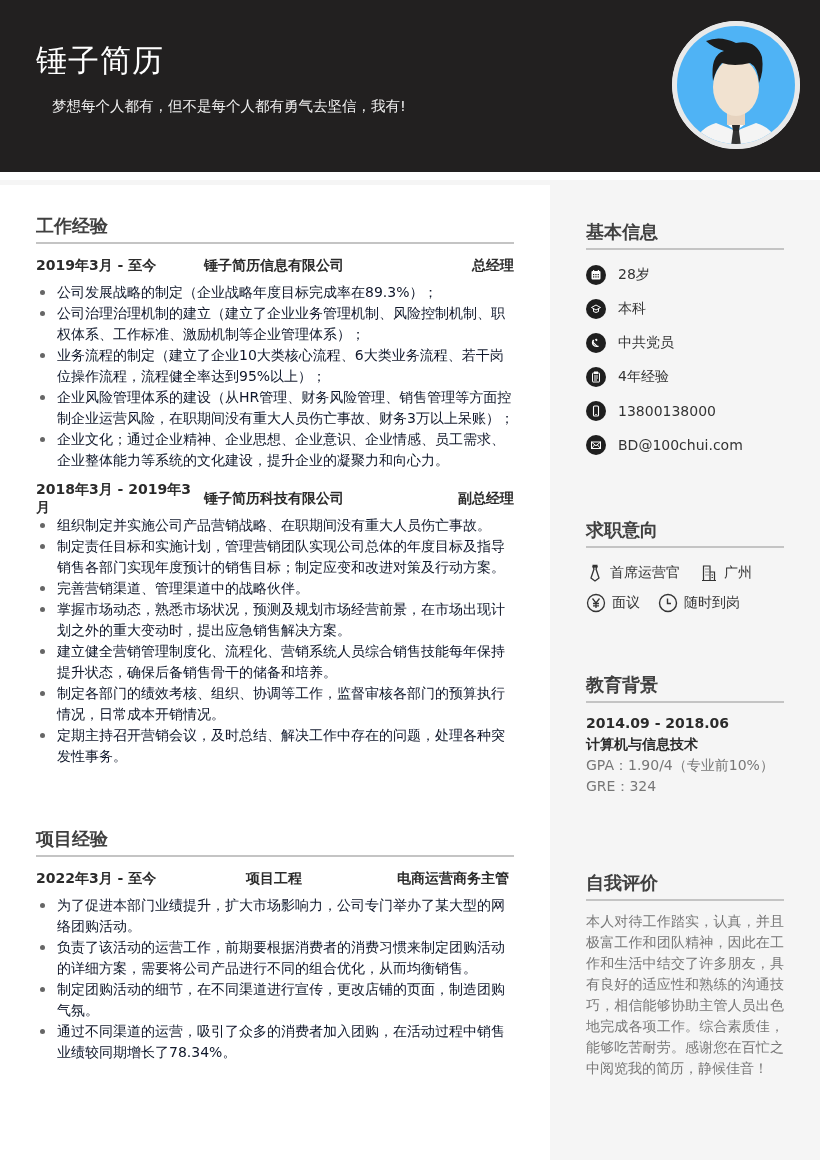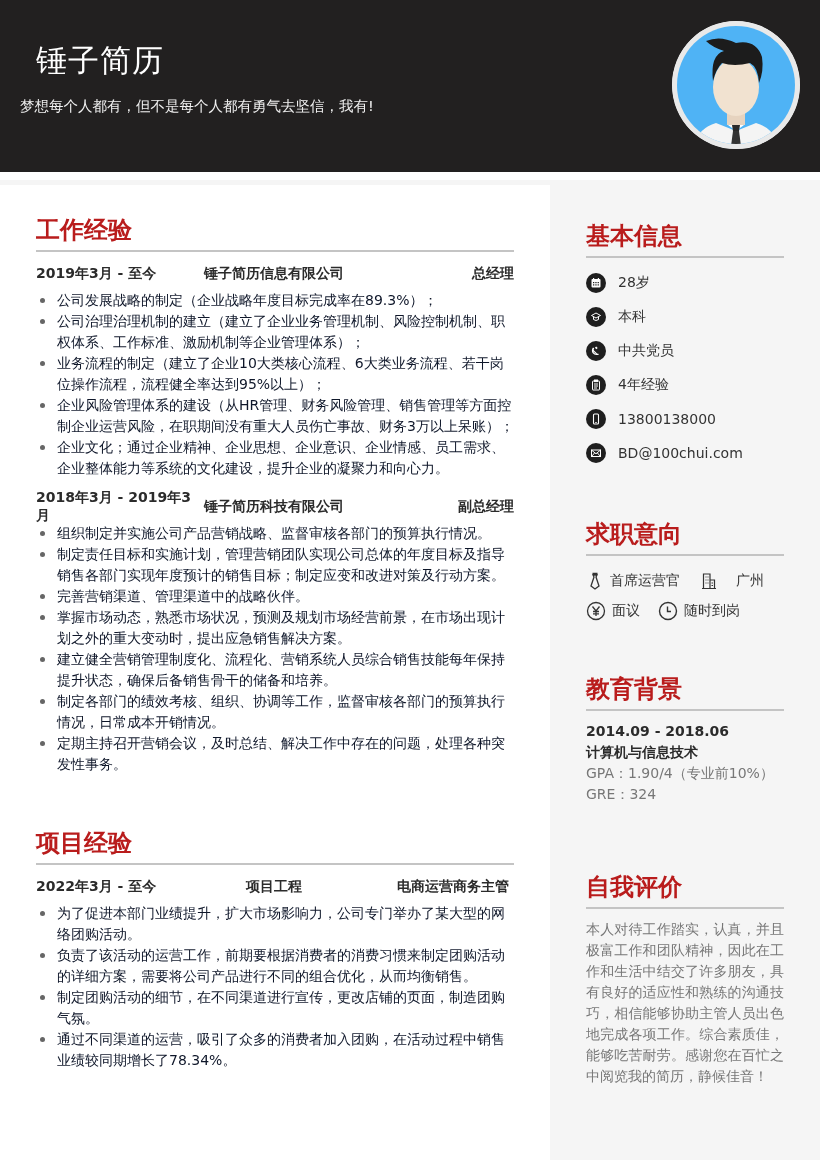--- a/index.html
+++ b/index.html
@@ -1,29 +1,29 @@
 <!DOCTYPE html>
 <html><head>
 <meta charset="utf-8">
 <style>
   * { box-sizing: border-box; margin: 0; padding: 0; }
   html, body { width: 820px; height: 1160px; overflow: hidden; background: #ffffff; }
   body { font-family: "DejaVu Sans", "Liberation Sans", sans-serif; color: #333; position: relative; }
 
   .header { position: absolute; left: 0; top: 0; width: 820px; height: 172px; background: #222020; }
   .header .name { position: absolute; left: 36px; top: 40px; font-size: 31px; color: #ffffff; font-weight: normal; letter-spacing: 1px; }
-  .header .motto { position: absolute; left: 20px; top: 97px; font-size: 14.5px; color: #f0f0f0; }
+  .header .motto { position: absolute; left: 52px; top: 97px; font-size: 14.5px; color: #f0f0f0; }
   .avatar { position: absolute; left: 672px; top: 21px; width: 128px; height: 128px; border-radius: 50%; background: #e9e9e9; overflow: hidden; }
   .avatar svg { display: block; }
 
   .band { position: absolute; left: 0; top: 180px; width: 820px; height: 980px; background: #f5f5f5; }
   .main-card { position: absolute; left: 0; top: 185px; width: 550px; height: 975px; background: #ffffff; }
   .sidebar { position: absolute; left: 550px; top: 180px; width: 270px; height: 980px; background: #f5f5f5; }
 
-  .sec-title { font-size: 24px; font-weight: bold; color: #b91c1c; padding-bottom: 4px; border-bottom: 2px solid #c4c4c4; }
+  .sec-title { font-size: 18px; font-weight: bold; color: #404040; padding-bottom: 4px; border-bottom: 2px solid #c4c4c4; }
   .main-section { position: absolute; left: 36px; width: 478px; }
 
   .job-head { display: flex; font-size: 14px; font-weight: bold; color: #2b2b2b; margin-top: 12px; height: 20px; align-items: center; }
   .job-head .date { width: 168px; }
   .job-head .company { flex: 1; }
   .job-head .role { text-align: right; }
   .job-head.proj .date { width: 210px; }
   .job-head.proj .company { flex: 1; }
 
   ul.bullets { list-style: none; margin-top: 6px; }
@@ -89,21 +89,21 @@
     <li>企业风险管理体系的建设（从HR管理、财务风险管理、销售管理等方面控制企业运营风险，在职期间没有重大人员伤亡事故、财务3万以上呆账）；</li>
     <li>企业文化；通过企业精神、企业思想、企业意识、企业情感、员工需求、企业整体能力等系统的文化建设，提升企业的凝聚力和向心力。</li>
   </ul>
 
   <div class="job-head" style="margin-top:18px;">
     <span class="date">2018年3月 - 2019年3月</span>
     <span class="company">锤子简历科技有限公司</span>
     <span class="role">副总经理</span>
   </div>
   <ul class="bullets">
-    <li>组织制定并实施公司产品营销战略、监督审核各部门的预算执行情况。</li>
+    <li>组织制定并实施公司产品营销战略、在职期间没有重大人员伤亡事故。</li>
     <li>制定责任目标和实施计划，管理营销团队实现公司总体的年度目标及指导销售各部门实现年度预计的销售目标；制定应变和改进对策及行动方案。</li>
     <li>完善营销渠道、管理渠道中的战略伙伴。</li>
     <li>掌握市场动态，熟悉市场状况，预测及规划市场经营前景，在市场出现计划之外的重大变动时，提出应急销售解决方案。</li>
     <li>建立健全营销管理制度化、流程化、营销系统人员综合销售技能每年保持提升状态，确保后备销售骨干的储备和培养。</li>
     <li>制定各部门的绩效考核、组织、协调等工作，监督审核各部门的预算执行情况，日常成本开销情况。</li>
     <li>定期主持召开营销会议，及时总结、解决工作中存在的问题，处理各种突发性事务。</li>
   </ul>
 </div>
 
 <div class="main-section" style="top:827px;">
@@ -198,21 +198,21 @@
 <div class="side-section" style="top:518px;">
   <div class="sec-title">求职意向</div>
   <div style="margin-top:10px;">
     <div class="intent-row">
       <span class="intent-item">
         <svg width="18" height="18" viewBox="0 0 18 18" fill="none" stroke="#333" stroke-width="1.3">
             <path d="M6.5 1.5 L11.5 1.5 M7 3 L11 3 L10 5 L13 14 L9 17 L5 14 L8 5 Z"></path>
           </svg>
         <span>首席运营官</span>
       </span>
-      <span class="intent-item" style="margin-left:6px;gap:12px;">
+      <span class="intent-item" style="margin-left:6px;">
         <svg width="18" height="18" viewBox="0 0 18 18" fill="none" stroke="#333" stroke-width="1.2">
             <path d="M2 16.5 L16 16.5 M3.5 16.5 L3.5 2 L10 2 L10 16.5 M10 8 L14.5 8 L14.5 16.5"></path>
             <path d="M5.5 5 L6.5 5 M7.5 5 L8.5 5 M5.5 8 L6.5 8 M7.5 8 L8.5 8 M5.5 11 L6.5 11 M7.5 11 L8.5 11 M11.5 11 L13 11 M11.5 13.5 L13 13.5"></path>
           </svg>
         <span>广州</span>
       </span>
     </div>
     <div class="intent-row">
       <span class="intent-item">
         <svg width="20" height="20" viewBox="0 0 20 20" fill="none" stroke="#333" stroke-width="1.3">

